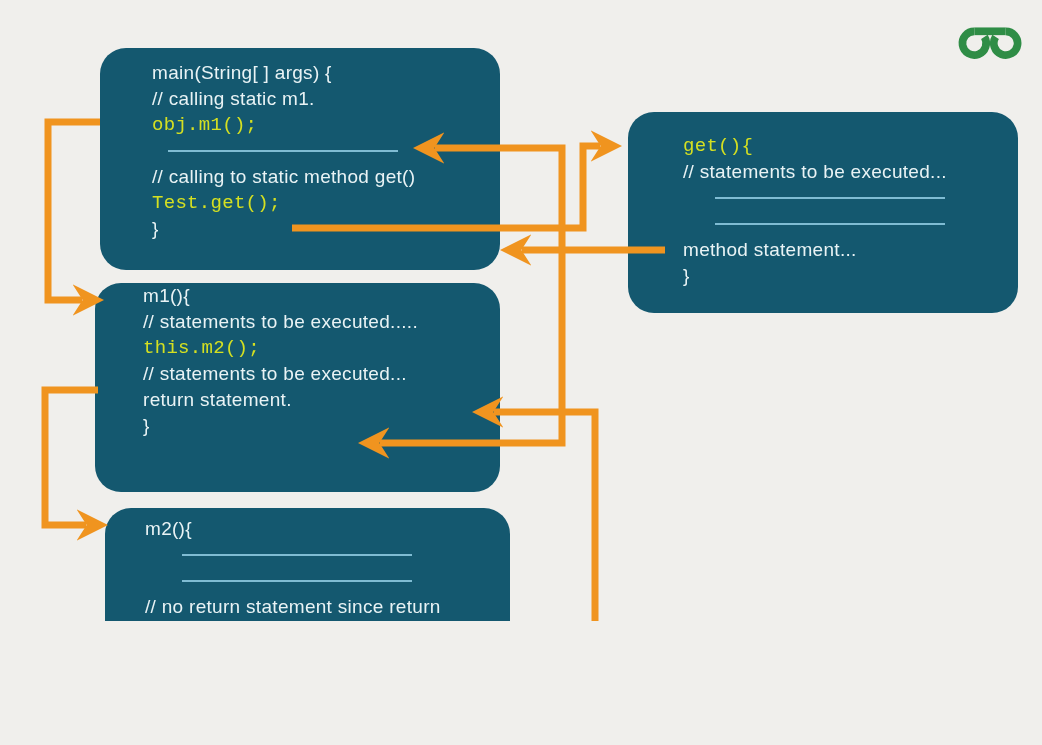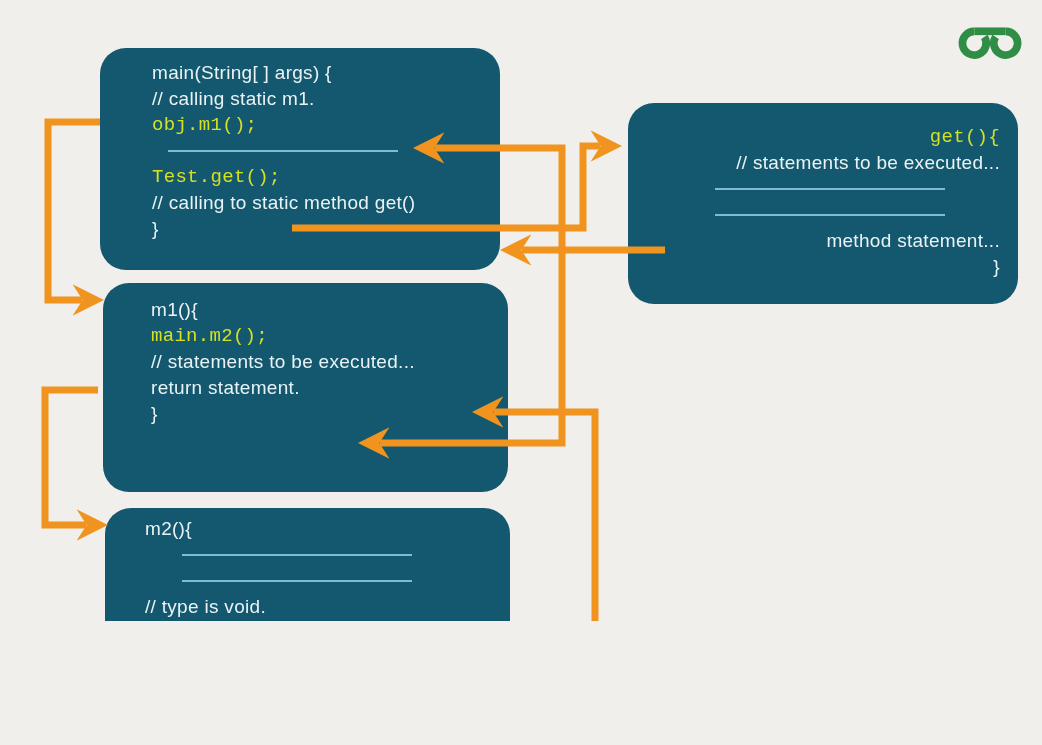--- a/index.html
+++ b/index.html
@@ -42,22 +42,22 @@
     height: 26px;
     display: flex;
     align-items: center;
   }
   .rule {
     height: 2px;
     width: 230px;
     background: var(--separator);
   }
   #box-main { left: 100px; top: 48px;  width: 400px; height: 222px; padding: 12px 18px 0 52px; }
-  #box-get  { left: 628px; top: 103px; width: 390px; height: 201px; padding: 21px 18px 0 55px; text-align: right; }
-  #box-m1   { left: 103px; top: 283px; width: 405px; height: 209px; padding: 14px 18px 0 48px; }
+  #box-get  { left: 628px; top: 112px; width: 390px; height: 201px; padding: 21px 18px 0 55px; }
+  #box-m1   { left: 95px; top: 283px; width: 405px; height: 209px; padding: 0 18px 0 48px; }
   #box-m2   { left: 105px; top: 508px; width: 405px; height: 204px; padding: 8px 30px 0 40px; }
   #box-main .rule { margin-left: 16px; }
   #box-get  .rule { margin-left: 32px; }
   #box-m2   .rule { margin-left: 37px; }
   .arrow-layer {
     position: absolute;
     left: 0; top: 0;
     width: 1042px; height: 745px;
     pointer-events: none;
   }
@@ -84,54 +84,56 @@
 
 <div class="canvas">
 
   <div class="code-box" id="box-main">
     <div class="code-line">main(String[ ] args) {</div>
     <div class="code-line">// calling static m1.</div>
     <div class="code-line hl">obj.m1();</div>
     <div class="rule-slot">
         <div class="rule"></div>
       </div>
+    <div class="code-line">// calling to static method get()</div>
     <div class="code-line hl">Test.get();</div>
-    <div class="code-line">// calling to static method get()</div>
     <div class="code-line">}</div>
   </div>
 
   <div class="code-box" id="box-get">
     <div class="code-line hl">get(){</div>
     <div class="code-line">// statements to be executed...</div>
     <div class="rule-slot">
         <div class="rule"></div>
       </div>
     <div class="rule-slot">
         <div class="rule"></div>
       </div>
     <div class="code-line">method statement...</div>
     <div class="code-line">}</div>
   </div>
 
   <div class="code-box" id="box-m1">
     <div class="code-line">m1(){</div>
-    <div class="code-line hl">main.m2();</div>
+    <div class="code-line">// statements to be executed.....</div>
+    <div class="code-line hl">this.m2();</div>
     <div class="code-line">// statements to be executed...</div>
     <div class="code-line">return statement.</div>
     <div class="code-line">}</div>
   </div>
 
   <div class="code-box" id="box-m2">
     <div class="code-line">m2(){</div>
     <div class="rule-slot">
         <div class="rule"></div>
       </div>
     <div class="rule-slot">
         <div class="rule"></div>
       </div>
+    <div class="code-line">// no return statement since return</div>
     <div class="code-line">// type is void.</div>
     <div class="code-line">}</div>
   </div>
 
   <svg class="arrow-layer" viewBox="0 0 1042 745" xmlns="http://www.w3.org/2000/svg" aria-hidden="true">
     <defs>
       <marker id="ah" viewBox="0 0 10 10" refX="3" refY="5" markerWidth="4.5" markerHeight="4.5" markerUnits="strokeWidth" orient="auto-start-reverse">
         <path d="M 0 0 L 10 5 L 0 10 L 3.2 5 Z" class="arrow-head-shape"></path>
       </marker>
     </defs>

